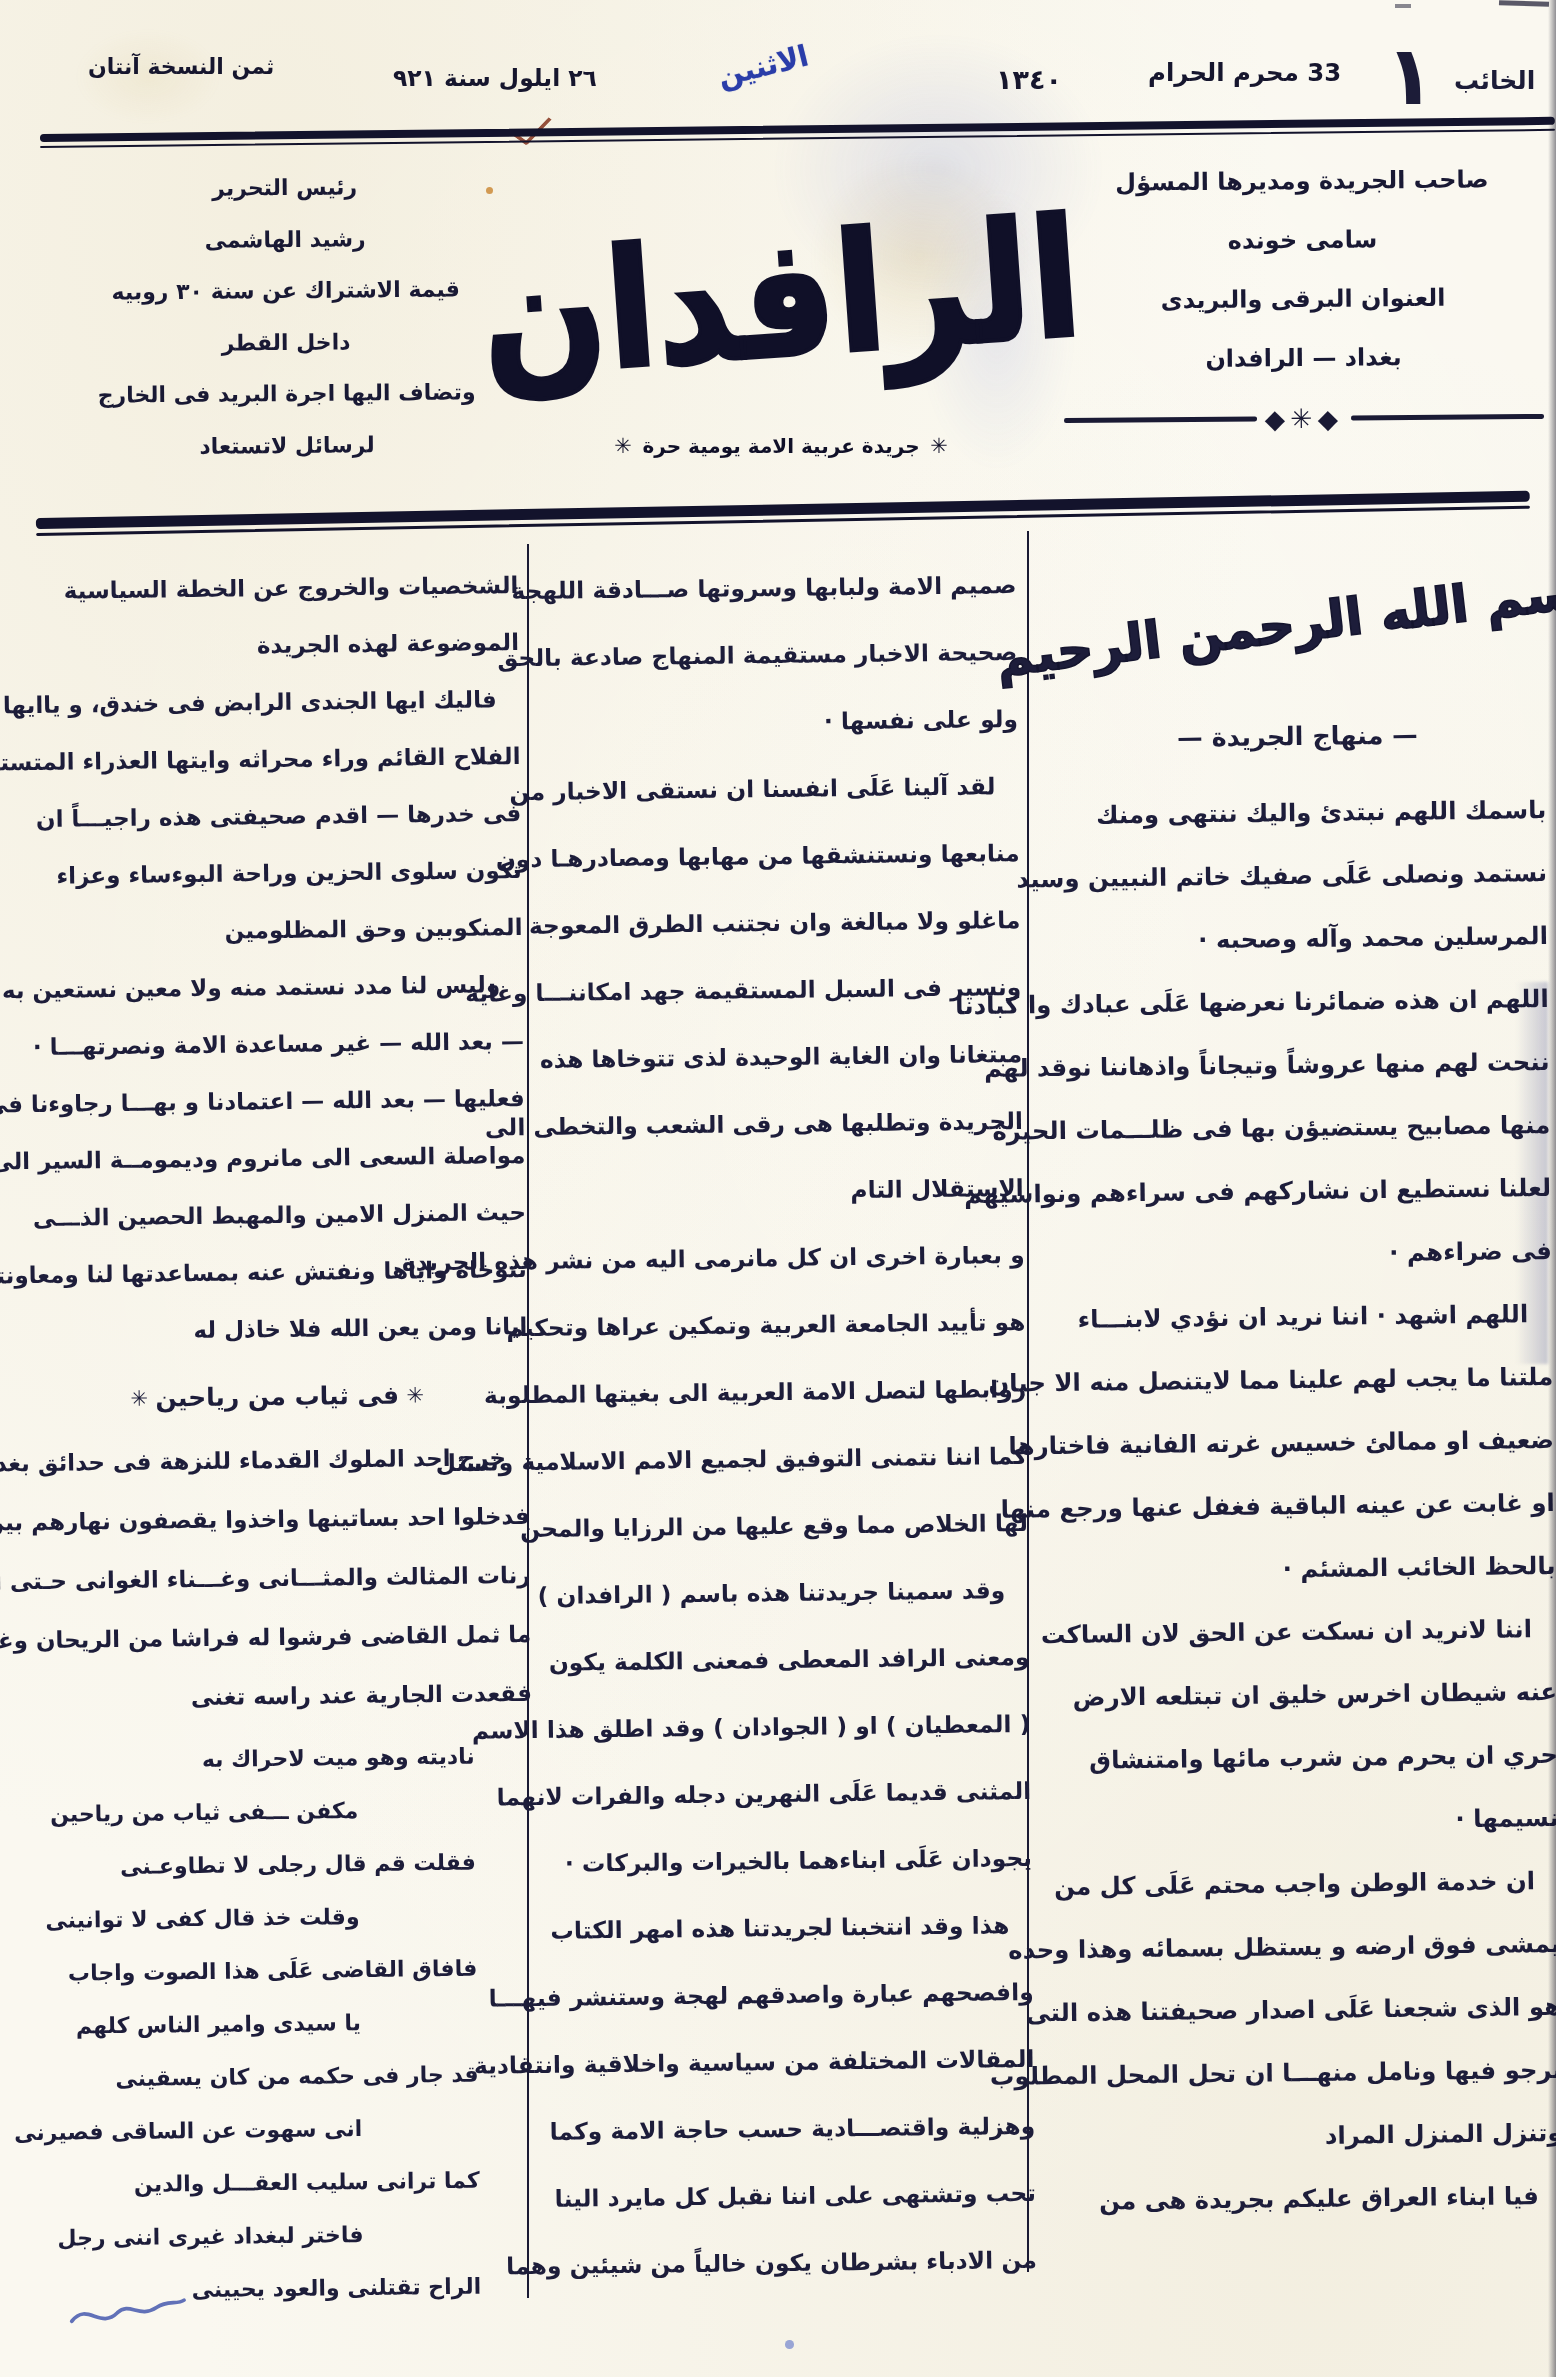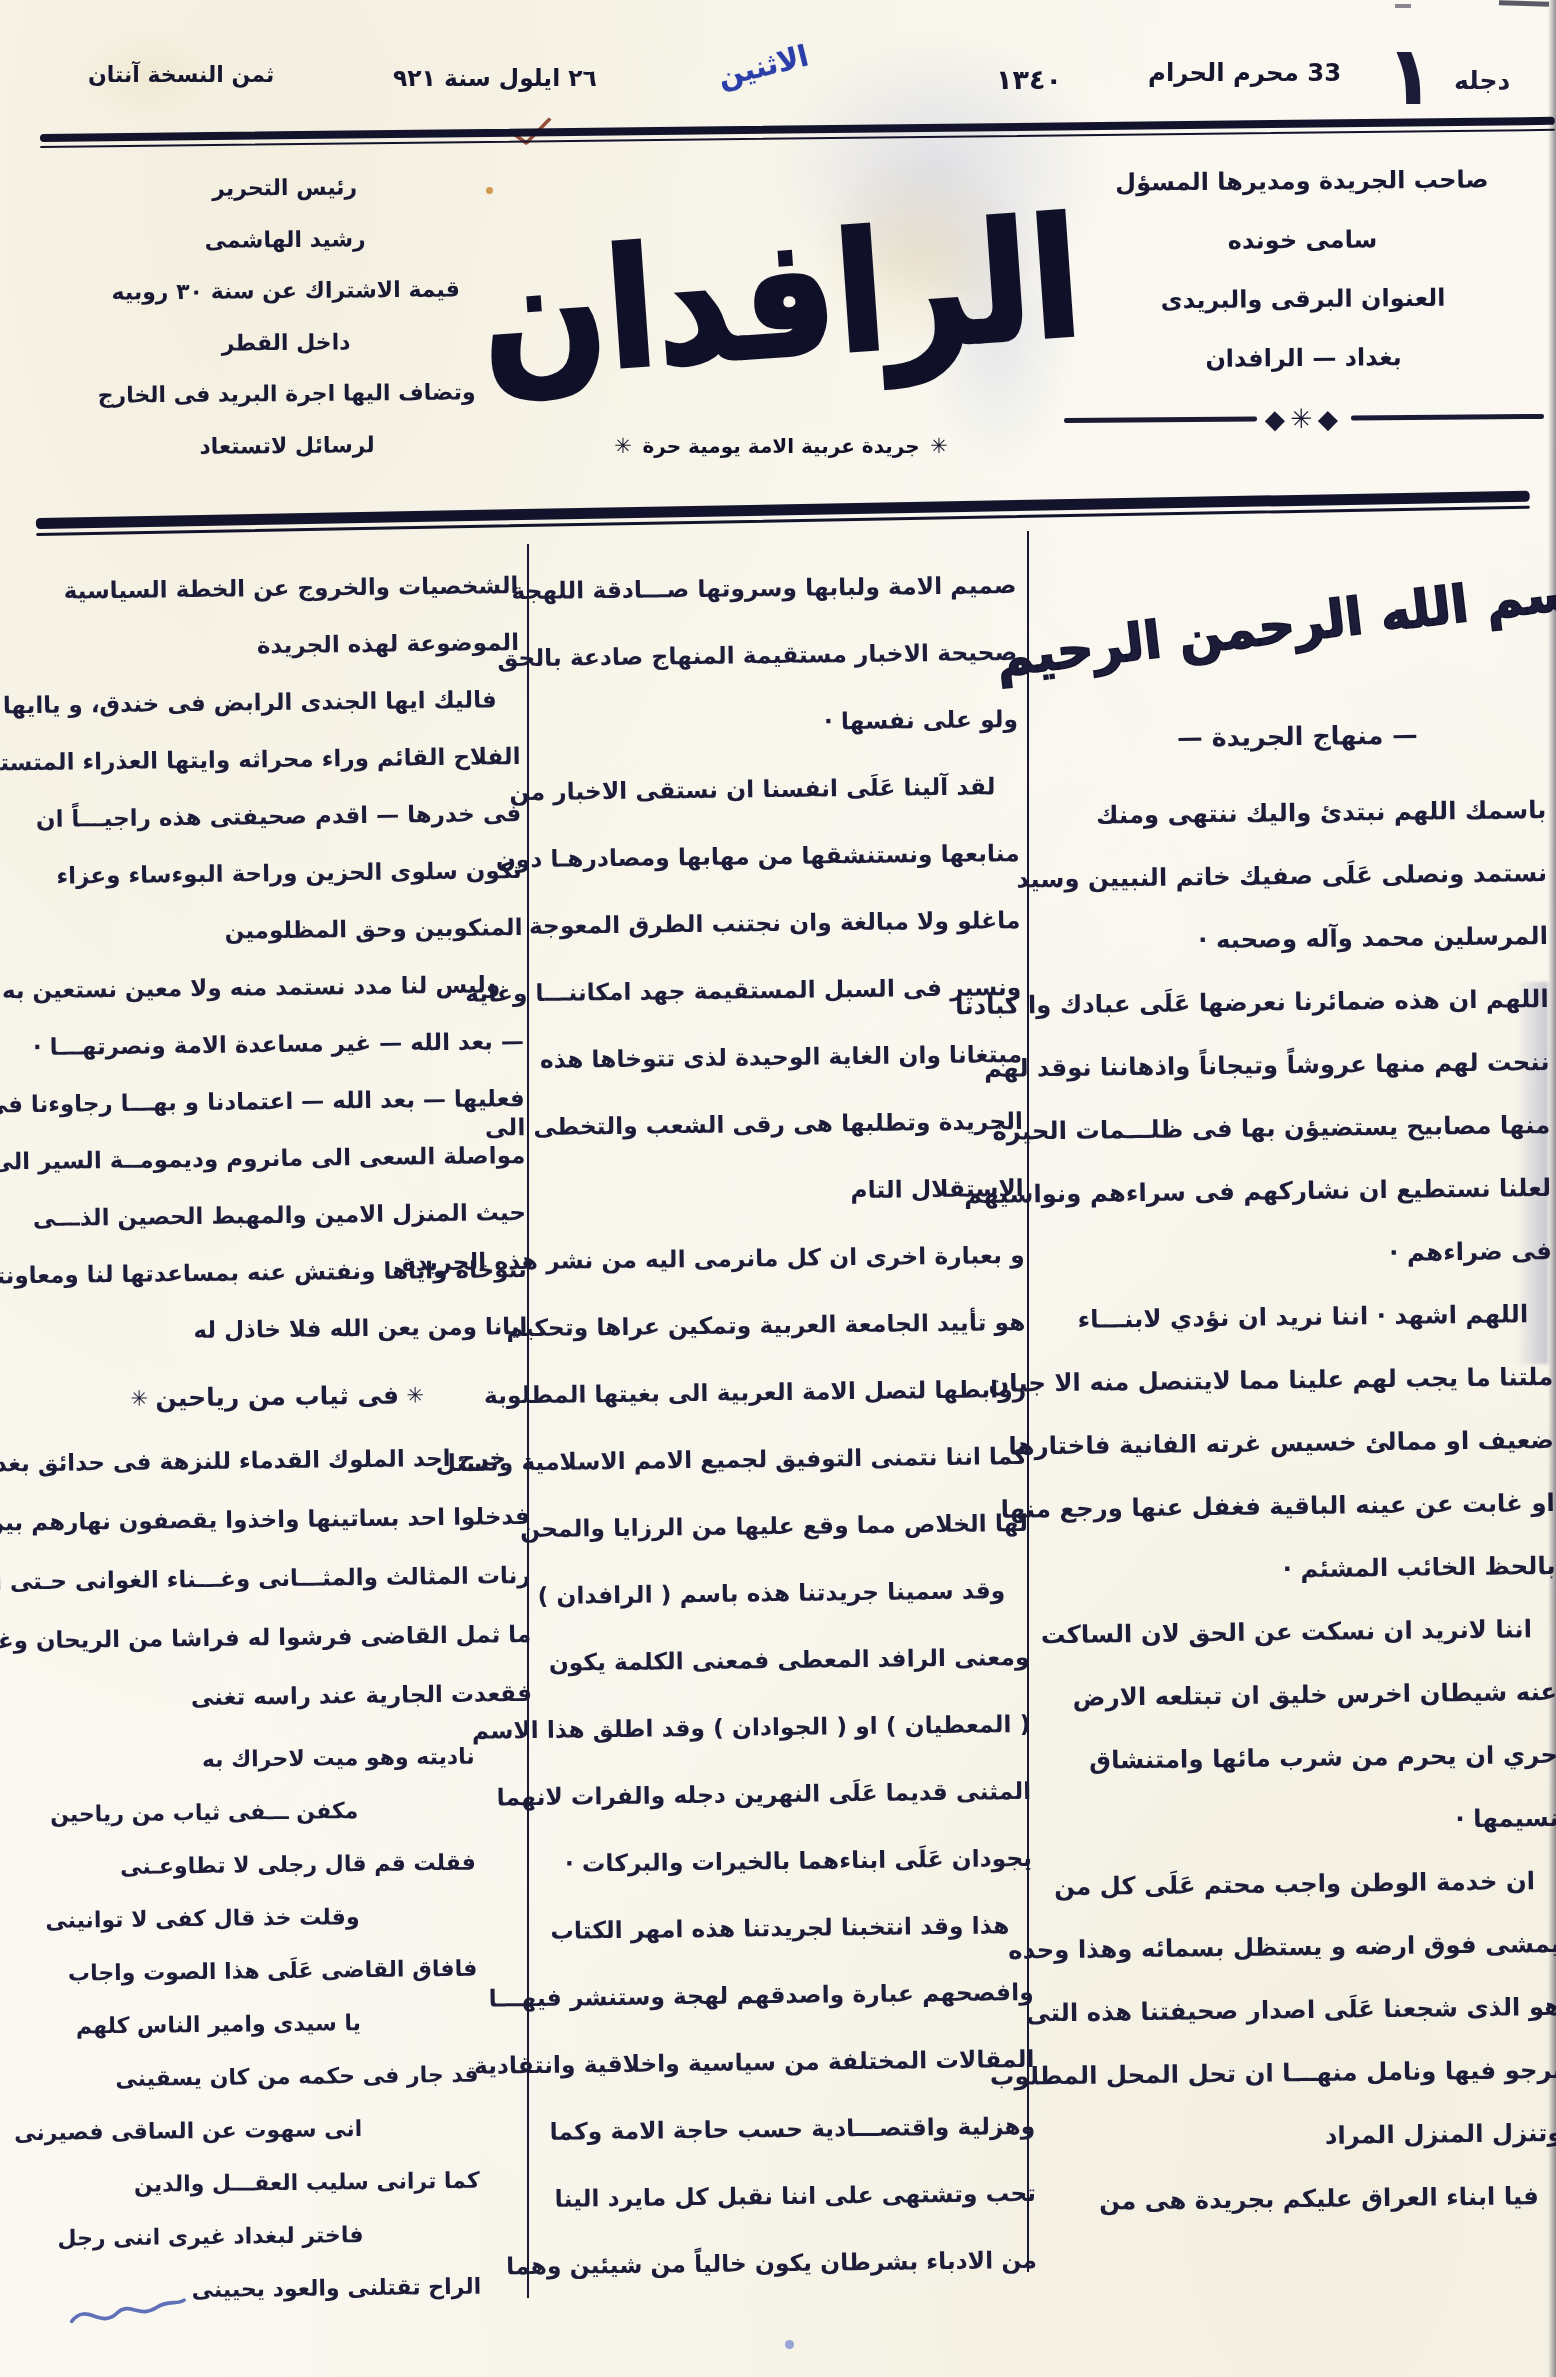--- a/index.html
+++ b/index.html
@@ -36,21 +36,21 @@
   .s6{left:786px;top:2340px;width:8.5px;height:8.5px;border-radius:50%;background:rgba(40,70,190,.45);}
   .s7{left:487px;top:187px;width:7.4px;height:7.4px;border-radius:50%;background:#c9832d;opacity:.8;}
   .dash1{left:1500px;top:1.1px;width:50px;height:4.8px;background:#16162e;opacity:.7;transform:rotate(2deg);}
   .dash2{left:1396px;top:4.2px;width:16px;height:4.2px;background:#16162e;opacity:.5;}
   .check{left:523px;top:109px;width:15px;height:32px;
       border-right:4.8px solid #86351f;border-bottom:4.8px solid #86351f;
       transform:rotate(36deg) skewX(-8deg);opacity:.85;border-bottom-right-radius:3.2px;}
   .squiggle{position:absolute;left:68px;top:2288px;transform:rotate(-4deg);}
   
   .topitem{position:absolute;font-weight:bold;white-space:nowrap;color:#16162e;}
-  .price{left:89px;top:62px;font-size:22px;}
+  .price{left:89px;top:54px;font-size:22px;}
   .gdate{left:394px;top:64px;font-size:23.4px;}
   .weekday{left:718px;top:49px;font-size:29px;color:#2a3da9;transform:rotate(-14deg);
            text-shadow:0 0 1.1px rgba(42,61,169,.45);}
   .hyear{left:997px;top:64px;font-size:27px;}
   .hdate{left:1149px;top:58px;font-size:24.4px;}
   .issue{position:absolute;left:1386px;top:35px;display:flex;align-items:flex-start;gap:19px;}
   .issue-label{font-size:25px;font-weight:bold;margin-top:31px;}
   .issue-num{font-size:82px;line-height:1;font-weight:bold;}
   
   .rule{position:absolute;transform-origin:left center;}
@@ -118,21 +118,21 @@
   <div class="stain dash1"></div>
   <div class="stain dash2"></div>
   <div class="stain check"></div>
 
   <div class="topitem price">ثمن النسخة آنتان</div>
   <div class="topitem gdate">٢٦ ايلول سنة ٩٢١</div>
   <div class="topitem weekday">الاثنين</div>
   <div class="topitem hyear">١٣٤٠</div>
   <div class="topitem hdate">33 محرم الحرام</div>
   <div class="issue">
-    <span class="issue-label">دجله</span>
+    <span class="issue-label">الخائب</span>
     <span class="issue-num">١</span>
   </div>
 
   <div class="rule rule-top">
       <div class="thick"></div>
       <div class="thin"></div>
     </div>
   <div class="rule rule-mid">
       <div class="thick"></div>
       <div class="thin"></div>

